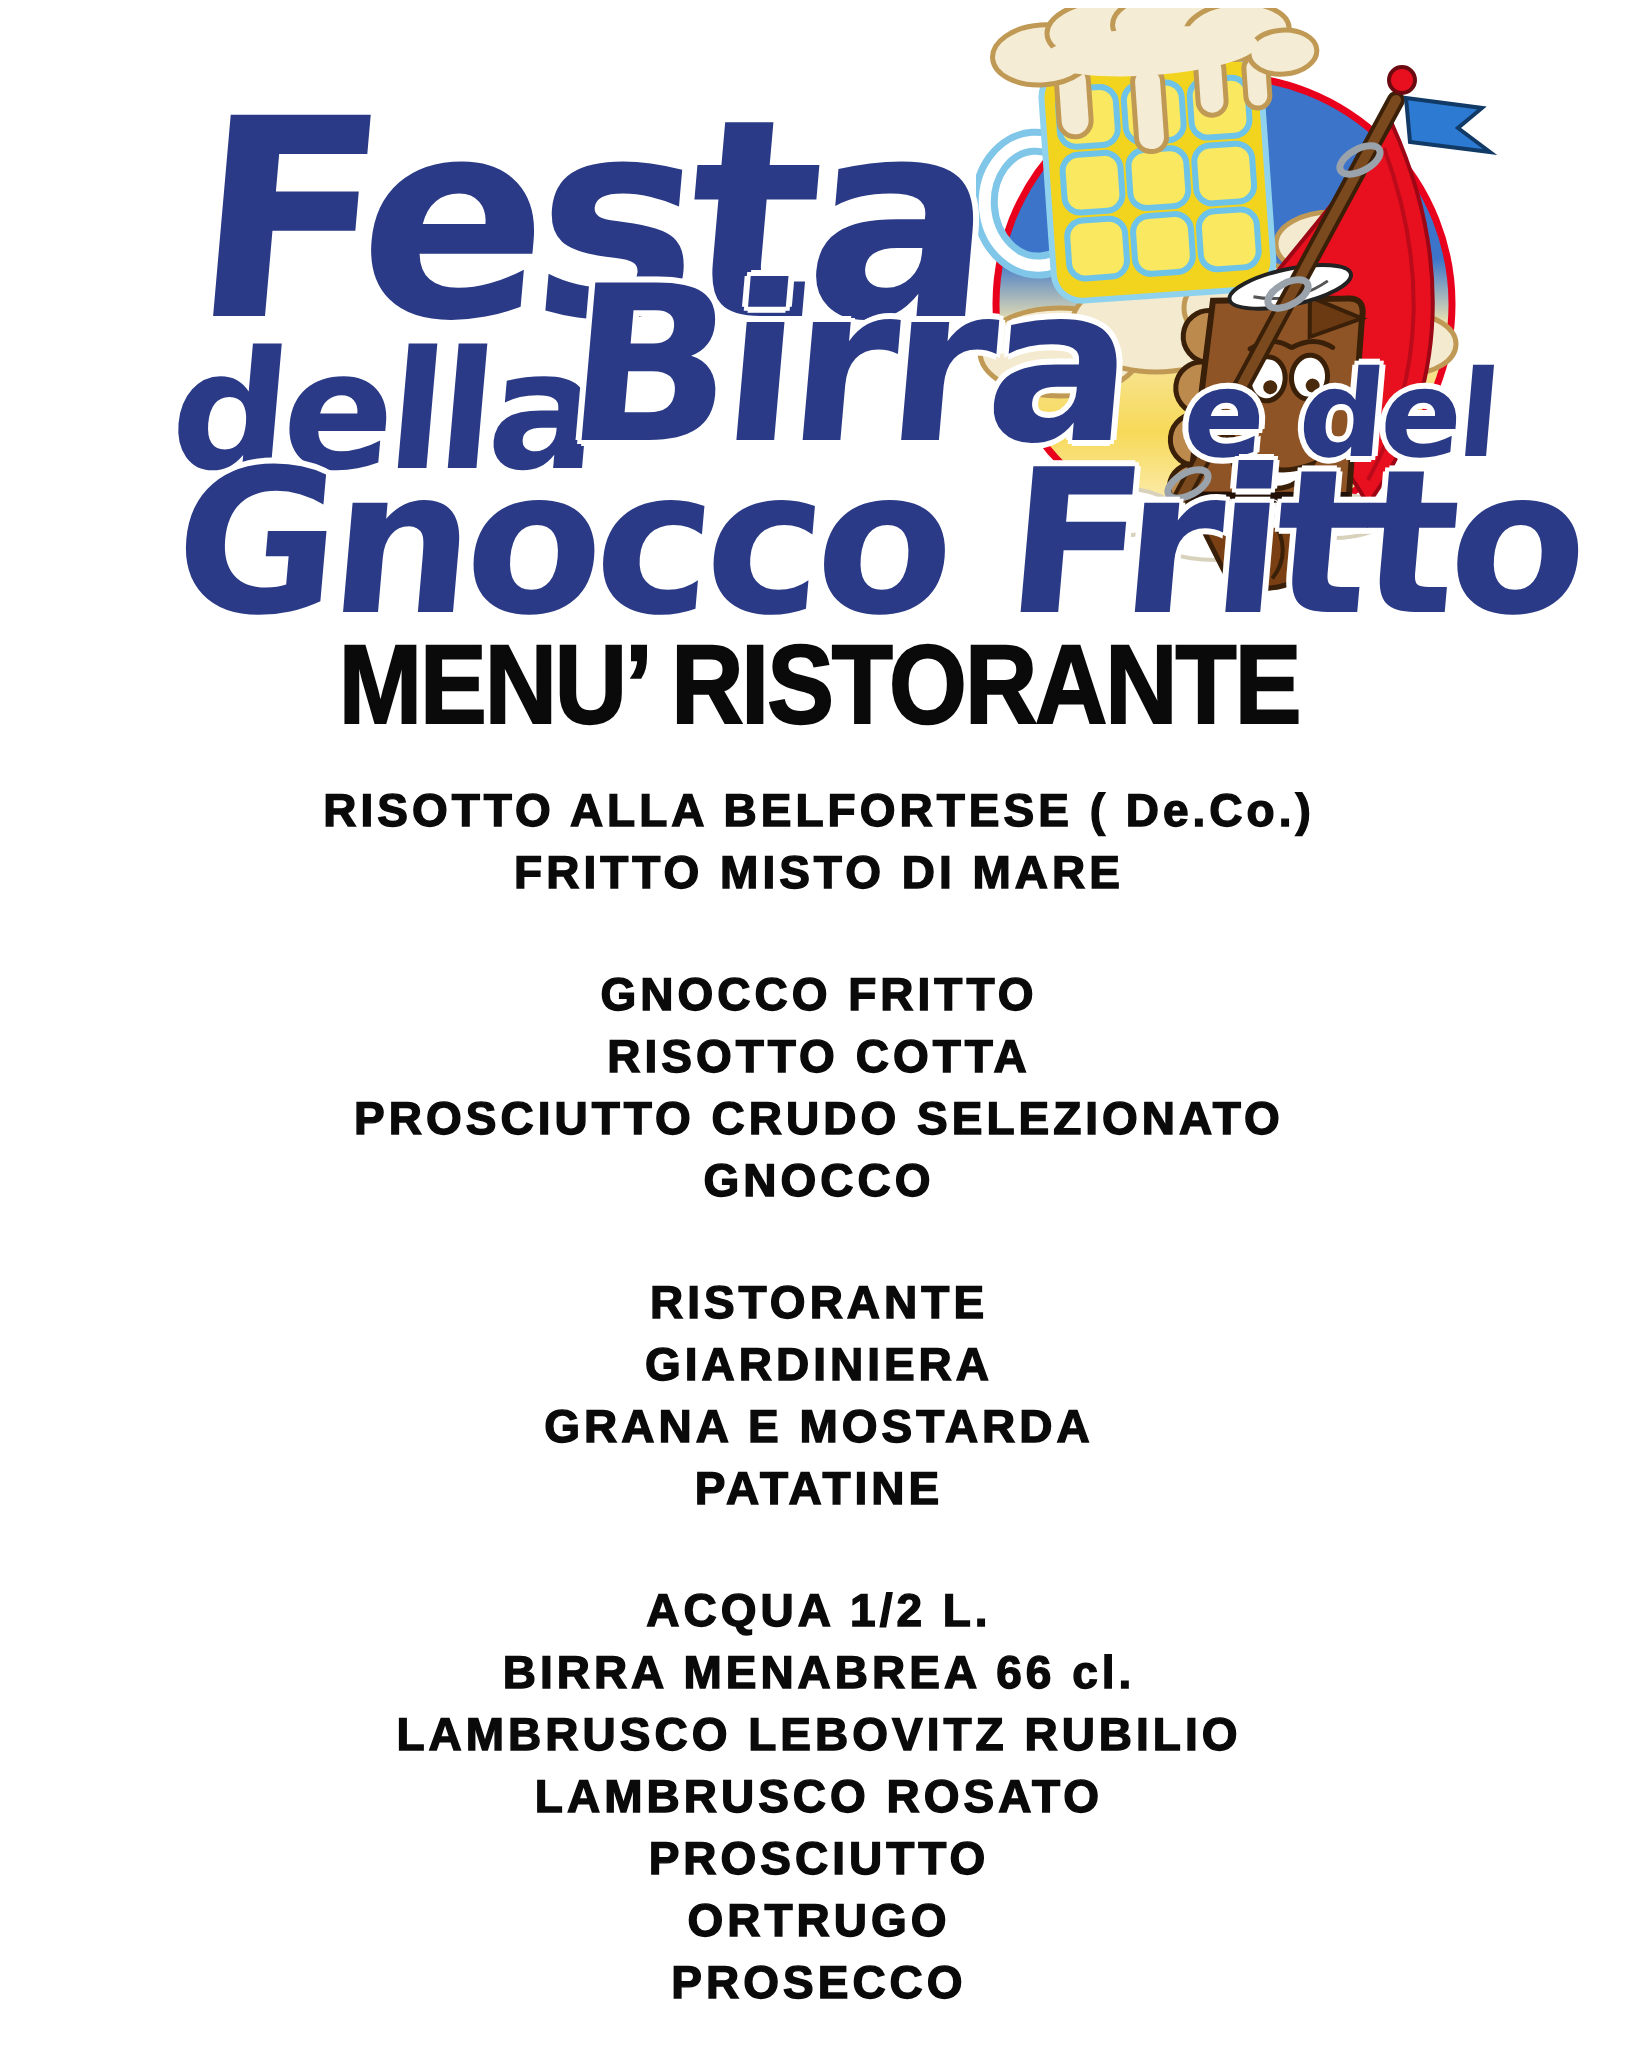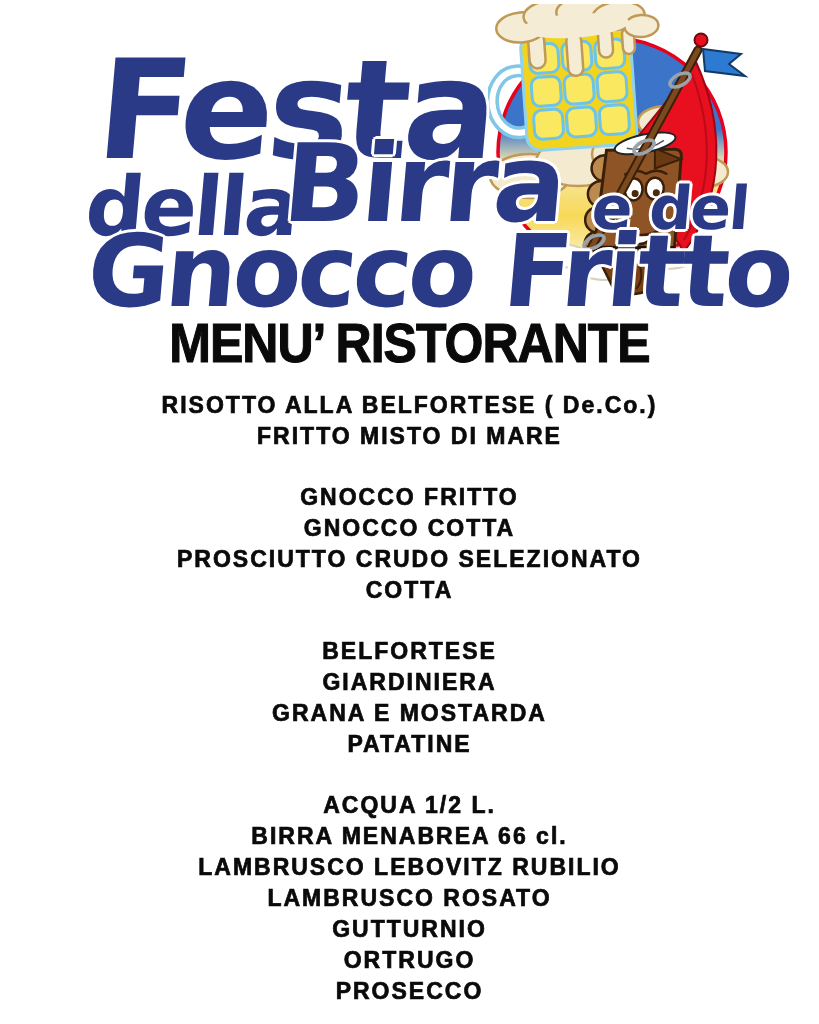--- a/index.html
+++ b/index.html
@@ -189,35 +189,35 @@
 
   <div class="menu">
     <div class="menu-title">MENU’ RISTORANTE</div>
     <div id="menu-sections">
         <div class="menu-section">
           <div class="menu-item">RISOTTO ALLA BELFORTESE ( De.Co.)</div>
           <div class="menu-item">FRITTO MISTO DI MARE</div>
         </div>
         <div class="menu-section">
           <div class="menu-item">GNOCCO FRITTO</div>
-          <div class="menu-item">GNOCCO COTTA</div>
+          <div class="menu-item">RISOTTO COTTA</div>
           <div class="menu-item">PROSCIUTTO CRUDO SELEZIONATO</div>
-          <div class="menu-item">COTTA</div>
-        </div>
-        <div class="menu-section">
-          <div class="menu-item">BELFORTESE</div>
+          <div class="menu-item">GNOCCO</div>
+        </div>
+        <div class="menu-section">
+          <div class="menu-item">RISTORANTE</div>
           <div class="menu-item">GIARDINIERA</div>
           <div class="menu-item">GRANA E MOSTARDA</div>
           <div class="menu-item">PATATINE</div>
         </div>
         <div class="menu-section">
           <div class="menu-item">ACQUA 1/2 L.</div>
           <div class="menu-item">BIRRA MENABREA 66 cl.</div>
           <div class="menu-item">LAMBRUSCO LEBOVITZ RUBILIO</div>
           <div class="menu-item">LAMBRUSCO ROSATO</div>
-          <div class="menu-item">GUTTURNIO</div>
+          <div class="menu-item">PROSCIUTTO</div>
           <div class="menu-item">ORTRUGO</div>
           <div class="menu-item">PROSECCO</div>
         </div>
       </div>
   </div>
 
 </div>
 
 </body></html>

